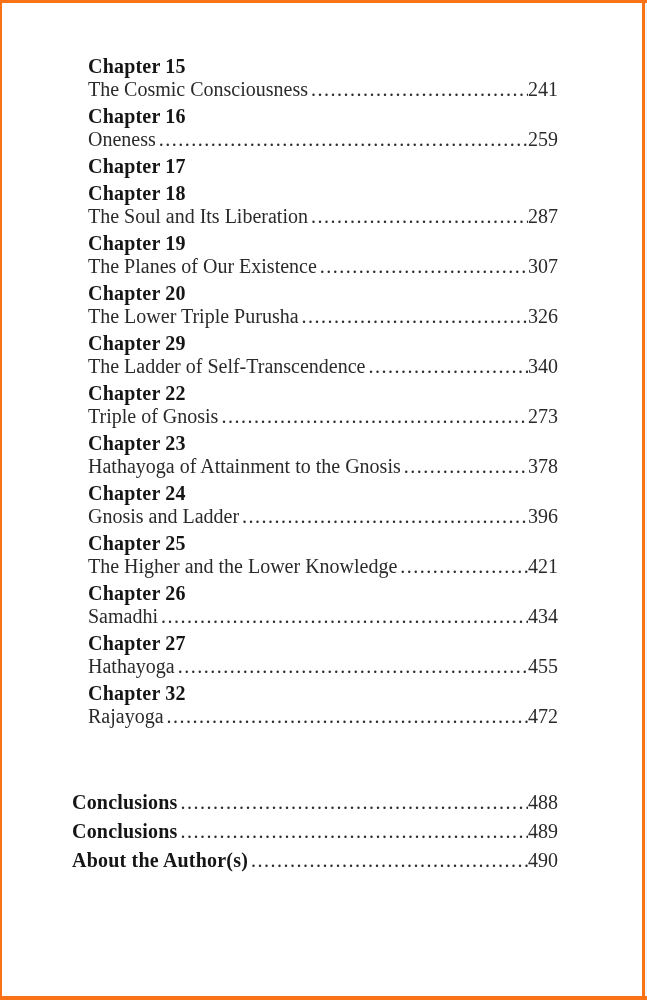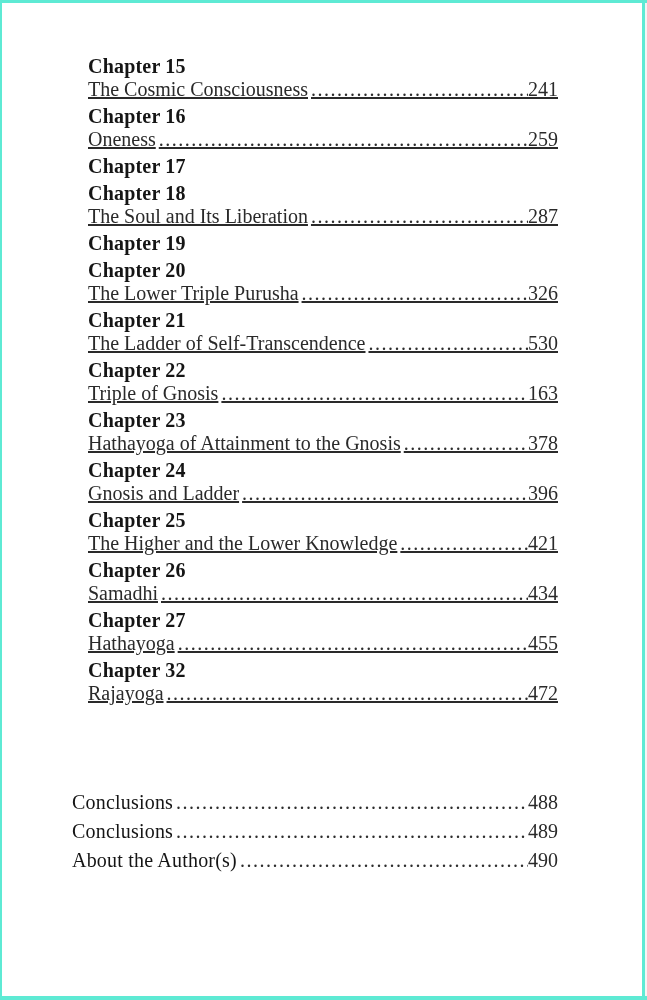--- a/index.html
+++ b/index.html
@@ -4,21 +4,21 @@
 <style>
   html, body {
     margin: 0;
     padding: 0;
     background: #0a0a0a;
   }
   .screen {
     position: relative;
     width: 647px;
     height: 1000px;
-    background: #5eead4;
+    background: #f97316;
     overflow: hidden;
     font-family: "Liberation Serif", "DejaVu Serif", serif;
   }
   
   .paper {
     position: absolute;
     left: 2px;
     top: 3px;
     width: 640px;
     height: 993px;
@@ -49,21 +49,20 @@
     line-height: 23px;
     color: #151515;
     letter-spacing: 0.2px;
   }
   .entry-line {
     display: flex;
     align-items: center;
     font-size: 20px;
     line-height: 23px;
     color: #2a2a2a;
-    text-decoration: underline;
   }
   .title {
     white-space: nowrap;
     flex: 0 0 auto;
   }
   .dots {
     flex: 1 1 auto;
     overflow: hidden;
     white-space: nowrap;
     letter-spacing: 1.5px;
@@ -87,21 +86,21 @@
   }
   .bm-line {
     display: flex;
     align-items: baseline;
     font-size: 20px;
     line-height: 23px;
     margin-bottom: 6px;
     color: #2a2a2a;
   }
   .bm-title {
-    font-weight: normal;
+    font-weight: bold;
     color: #151515;
     white-space: nowrap;
     flex: 0 0 auto;
     letter-spacing: 0.2px;
   }
 </style>
 </head>
 <body>
 
 <div class="screen">
@@ -135,46 +134,51 @@
         <div class="chapter-label">Chapter 18</div>
         <div class="entry-line">
           <span class="title">The Soul and Its Liberation</span>
           <span class="dots"></span>
           <span class="pagenum">287</span>
         </div>
       </div>
 
       <div class="toc-entry">
         <div class="chapter-label">Chapter 19</div>
+        <div class="entry-line">
+          <span class="title">The Planes of Our Existence</span>
+          <span class="dots"></span>
+          <span class="pagenum">307</span>
+        </div>
       </div>
 
       <div class="toc-entry">
         <div class="chapter-label">Chapter 20</div>
         <div class="entry-line">
           <span class="title">The Lower Triple Purusha</span>
           <span class="dots"></span>
           <span class="pagenum">326</span>
         </div>
       </div>
 
       <div class="toc-entry">
-        <div class="chapter-label">Chapter 21</div>
+        <div class="chapter-label">Chapter 29</div>
         <div class="entry-line">
           <span class="title">The Ladder of Self-Transcendence</span>
           <span class="dots"></span>
-          <span class="pagenum">530</span>
+          <span class="pagenum">340</span>
         </div>
       </div>
 
       <div class="toc-entry">
         <div class="chapter-label">Chapter 22</div>
         <div class="entry-line">
           <span class="title">Triple of Gnosis</span>
           <span class="dots"></span>
-          <span class="pagenum">163</span>
+          <span class="pagenum">273</span>
         </div>
       </div>
 
       <div class="toc-entry">
         <div class="chapter-label">Chapter 23</div>
         <div class="entry-line">
           <span class="title">Hathayoga of Attainment to the Gnosis</span>
           <span class="dots"></span>
           <span class="pagenum">378</span>
         </div>

